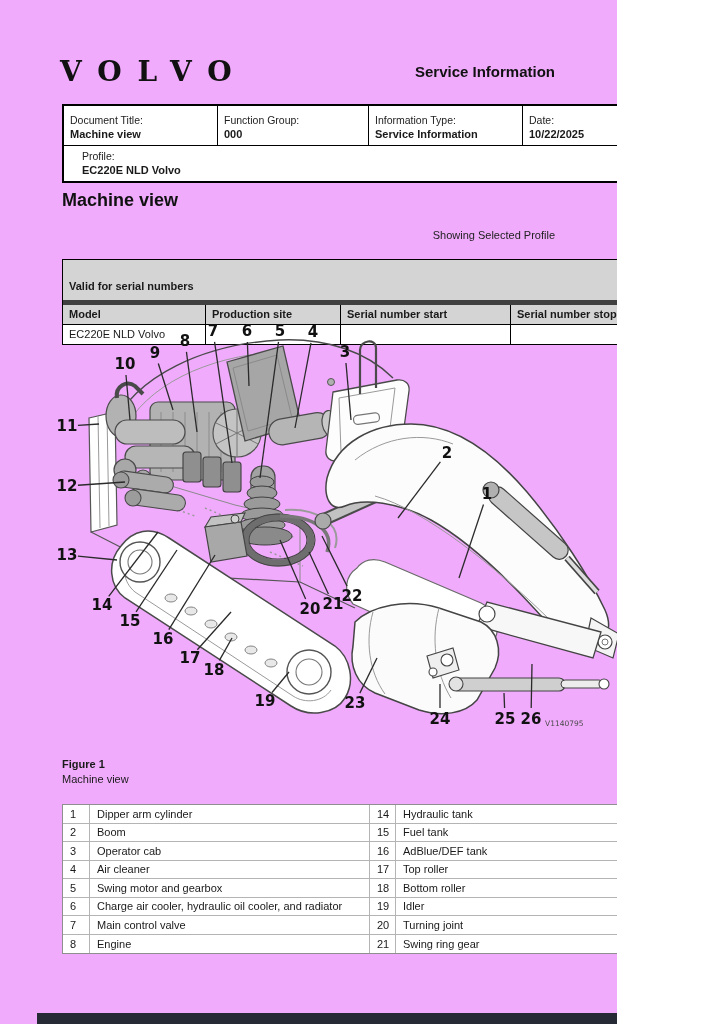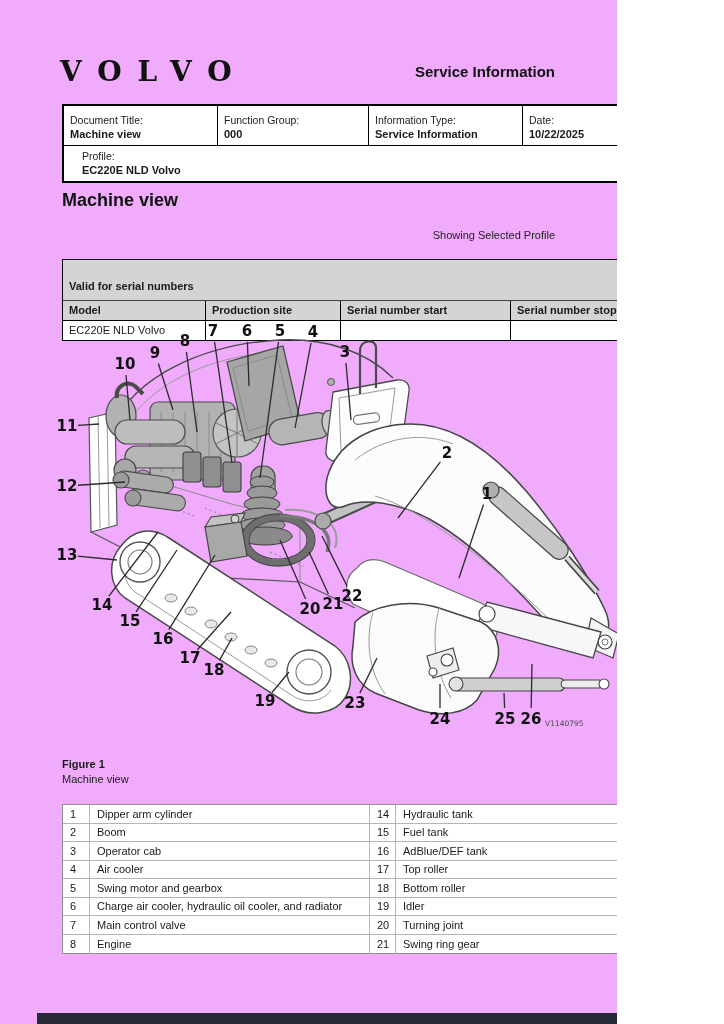--- a/index.html
+++ b/index.html
@@ -28,21 +28,21 @@
   .doc-cell:first-child { border-left:none; }
   .doc-cell .lbl, .doc-row2 .lbl { display:block; font-size:10.5px; color:#222; }
   .doc-cell b, .doc-row2 b { display:block; font-size:11px; margin-top:2px; }
   .doc-row2 { border-top:1px solid #000; padding:4px 6px 5px 18px; min-height:28px; }
   
   .h1 { position:absolute; left:62px; top:190px; font-size:18px; font-weight:bold; color:#111; }
   .profile-note { position:absolute; right:62px; top:229px; font-size:11px; color:#222; }
   
   .serial-table { position:absolute; left:62px; top:259px; width:600px; border:1.5px solid #000; background:#fff; }
   .st-title { background:#d4d4d4; font-size:11px; font-weight:bold; padding:20px 6px; height:18px; }
-  .st-head { display:grid; grid-template-columns:142px 135px 170px 150px; background:#d4d4d4; border-top:1px solid #404040; }
+  .st-head { display:grid; grid-template-columns:142px 135px 170px 150px; background:#d4d4d4; border-top:5px solid #404040; }
   .st-head .st-cell { font-weight:bold; }
   .st-row { display:grid; grid-template-columns:142px 135px 170px 150px; background:#fff; border-top:1px solid #000; }
   .st-cell { font-size:11px; padding:3px 6px; height:19px; border-left:1px solid #000; overflow:hidden; white-space:nowrap; }
   .st-cell:first-child { border-left:none; }
   
   .figure-wrap { position:absolute; left:55px; top:320px; width:620px; height:420px; }
   .figure-wrap svg { display:block; }
   .fig-caption { position:absolute; left:62px; top:757px; font-size:11px; line-height:15px; }
   .fig-caption b { display:block; font-size:11px; }
   
@@ -338,21 +338,21 @@
       <div class="pt-cell">Hydraulic tank</div>
       <div class="pt-cell first-col">2</div>
       <div class="pt-cell">Boom</div>
       <div class="pt-cell">15</div>
       <div class="pt-cell">Fuel tank</div>
       <div class="pt-cell first-col">3</div>
       <div class="pt-cell">Operator cab</div>
       <div class="pt-cell">16</div>
       <div class="pt-cell">AdBlue/DEF tank</div>
       <div class="pt-cell first-col">4</div>
-      <div class="pt-cell">Air cooler</div>
+      <div class="pt-cell">Air cleaner</div>
       <div class="pt-cell">17</div>
       <div class="pt-cell">Top roller</div>
       <div class="pt-cell first-col">5</div>
       <div class="pt-cell">Swing motor and gearbox</div>
       <div class="pt-cell">18</div>
       <div class="pt-cell">Bottom roller</div>
       <div class="pt-cell first-col">6</div>
       <div class="pt-cell">Charge air cooler, hydraulic oil cooler, and radiator</div>
       <div class="pt-cell">19</div>
       <div class="pt-cell">Idler</div>

